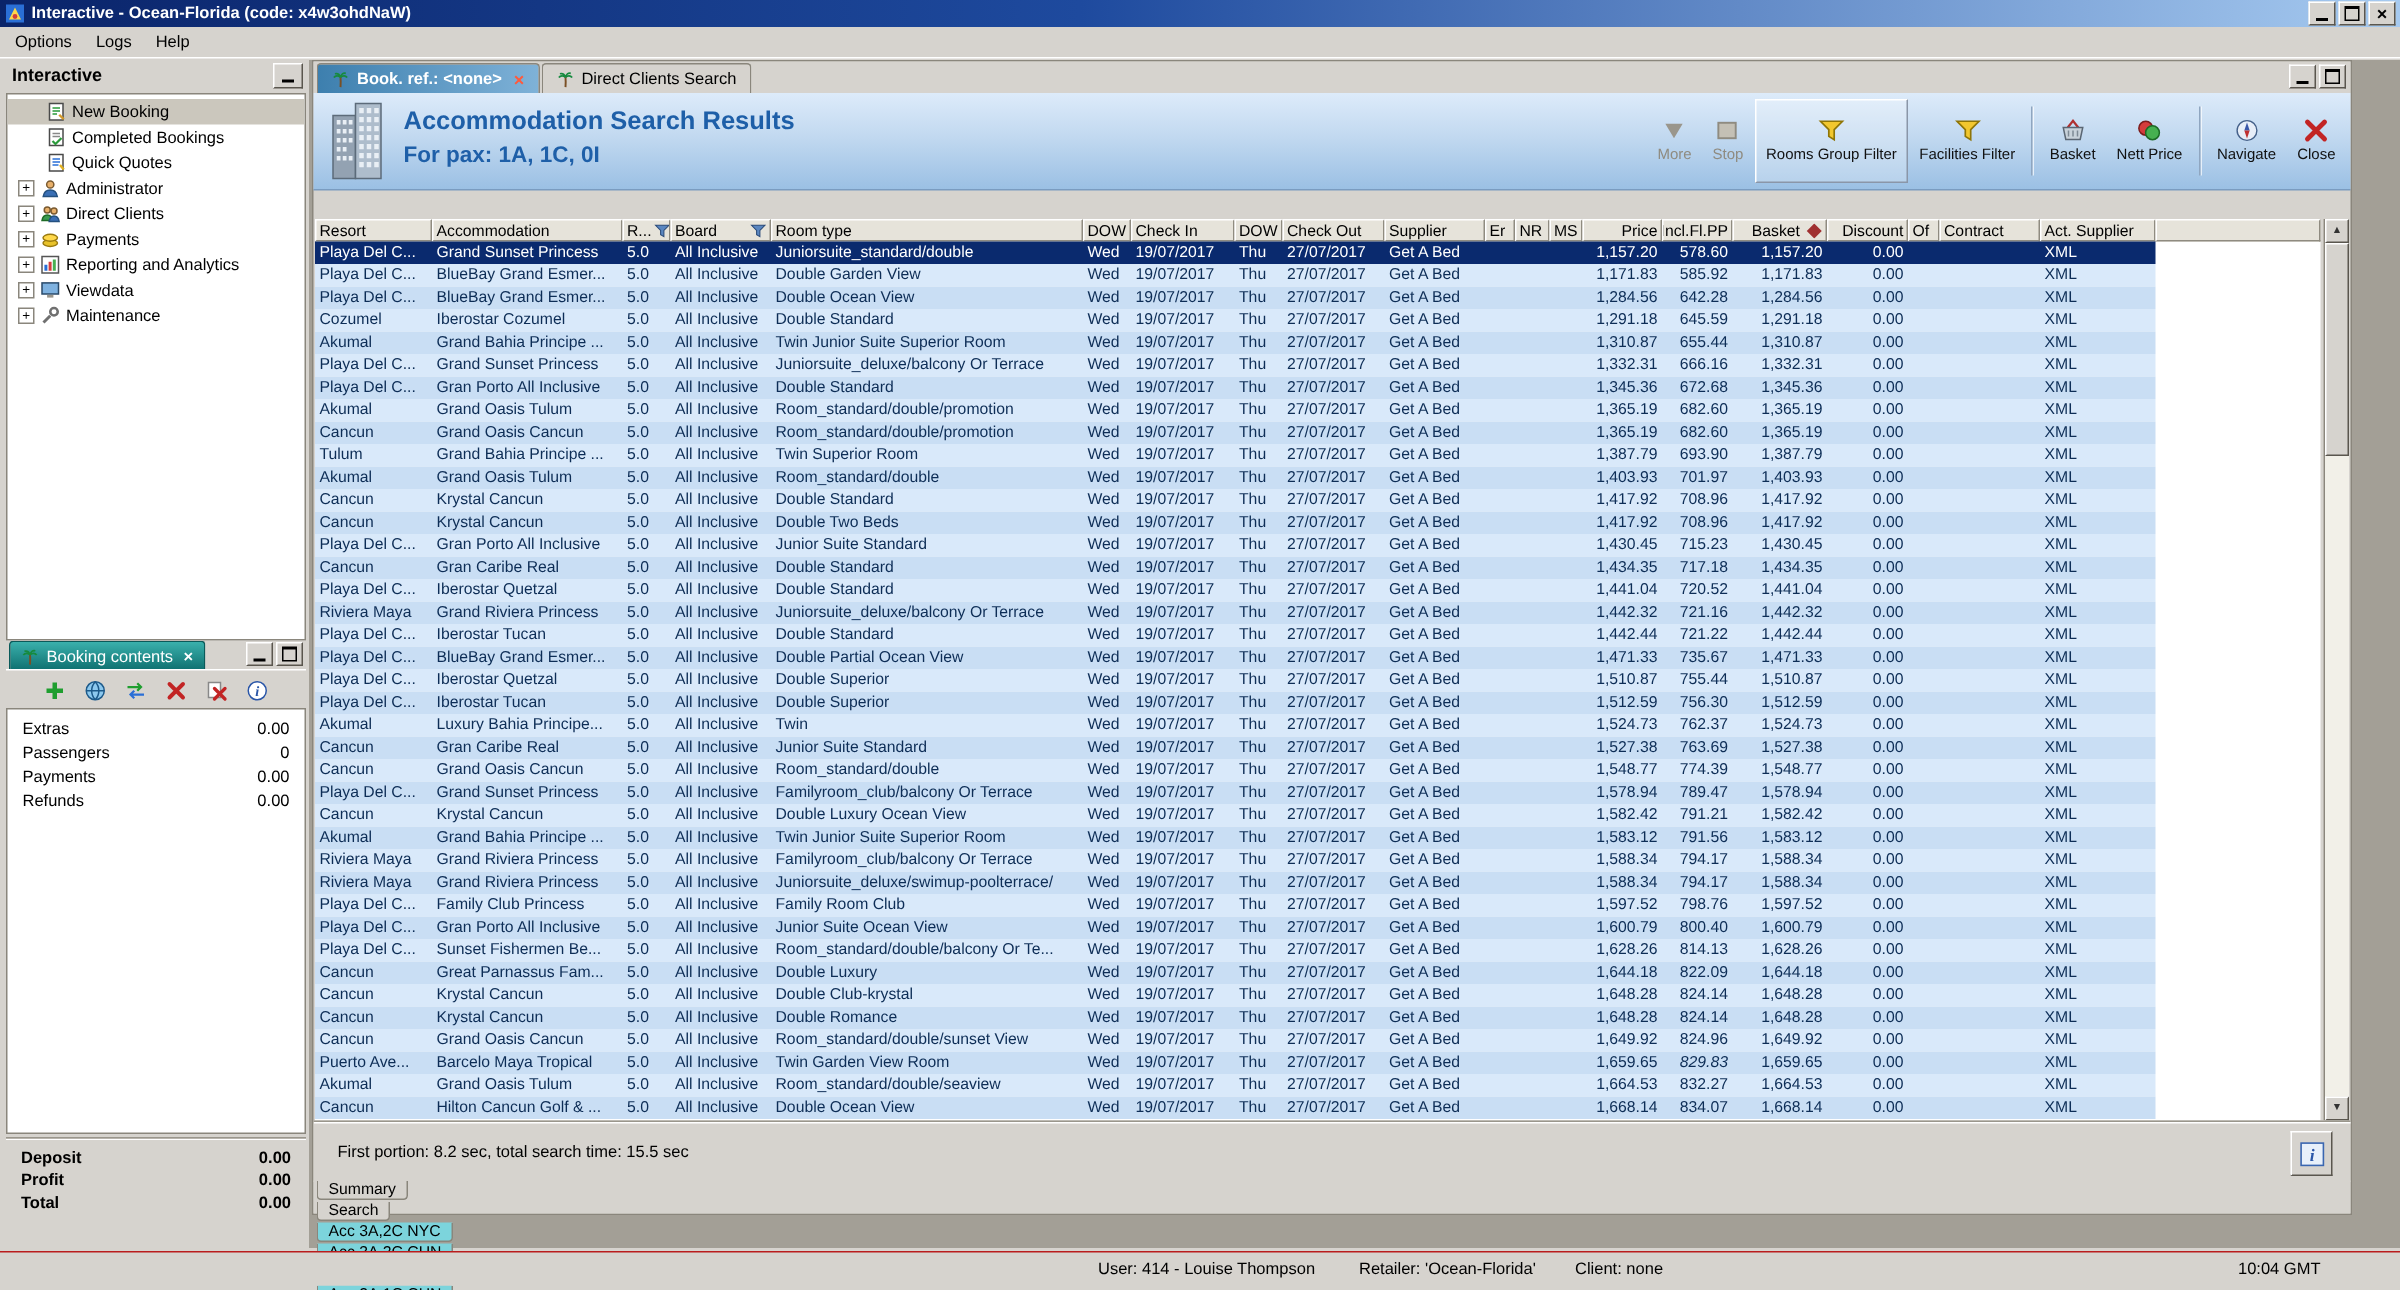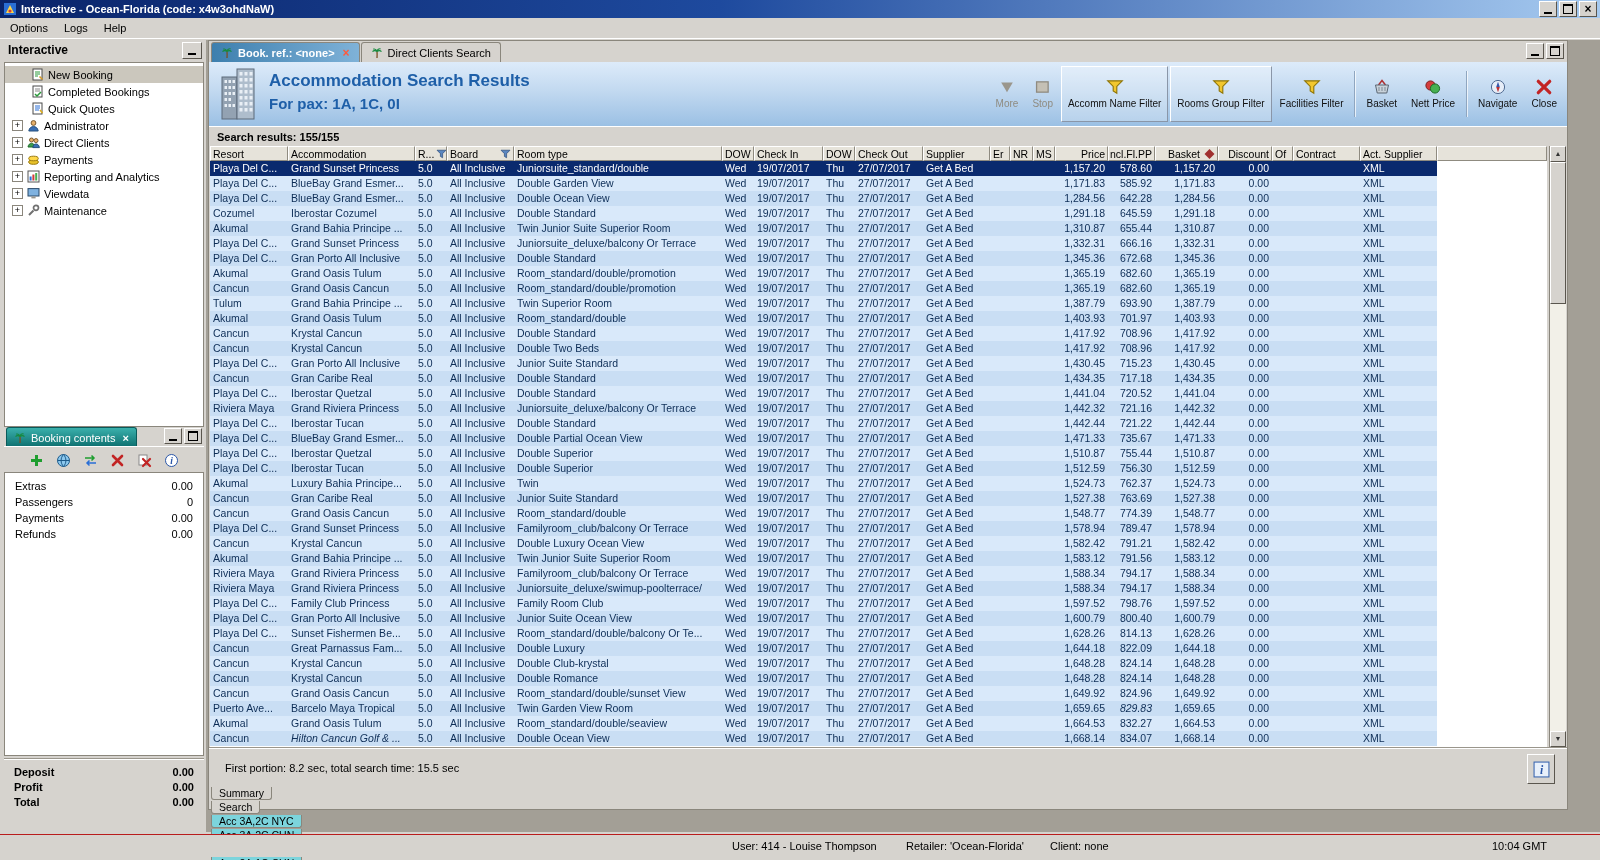--- a/index.html
+++ b/index.html
@@ -472,28 +472,20 @@
               </svg>
             </span>
             <div class="tlabel">Stop</div>
           </div>
           <div class="tb-btn boxed">
             <span class="icn">
               <svg viewBox="0 0 16 14">
                 <path d="M1.5 1.5h13L9.6 6.5v6L6.4 10.5v-4z" fill="#f2c72e" stroke="#8f7506"></path>
               </svg>
             </span>
-            <div class="tlabel">Accomm Name Filter</div>
-          </div>
-          <div class="tb-btn boxed">
-            <span class="icn">
-              <svg viewBox="0 0 16 14">
-                <path d="M1.5 1.5h13L9.6 6.5v6L6.4 10.5v-4z" fill="#f2c72e" stroke="#8f7506"></path>
-              </svg>
-            </span>
             <div class="tlabel">Rooms Group Filter</div>
           </div>
           <div class="tb-btn">
             <span class="icn">
               <svg viewBox="0 0 16 14">
                 <path d="M1.5 1.5h13L9.6 6.5v6L6.4 10.5v-4z" fill="#f2c72e" stroke="#8f7506"></path>
               </svg>
             </span>
             <div class="tlabel">Facilities Filter</div>
           </div>
@@ -532,23 +524,20 @@
             <span class="icn">
               <svg viewBox="0 0 15 14">
                 <path d="M2.5 2l10 10M12.5 2l-10 10" stroke="#c22424" stroke-width="2.8" stroke-linecap="round"></path>
               </svg>
             </span>
             <div class="tlabel">Close</div>
           </div>
         </div>
     </div>
 
-    <div id="resultsbar">
-      <span>Search results: 155/155</span>
-    </div>
 
     <div id="grid">
       <div id="grid-header">
           <div class="gh-cell" style="width: 78px;">
             <span>Resort</span>
           </div>
           <div class="gh-cell" style="width: 127px;">
             <span>Accommodation</span>
           </div>
           <div class="gh-cell" style="width: 32px;">
@@ -1454,21 +1443,21 @@
             <div class="g-cell num" style="width: 53px;">1,664.53</div>
             <div class="g-cell num" style="width: 47px;">832.27</div>
             <div class="g-cell num" style="width: 63px;">1,664.53</div>
             <div class="g-cell num" style="width: 54px;">0.00</div>
             <div class="g-cell" style="width: 21px;"></div>
             <div class="g-cell" style="width: 67px;"></div>
             <div class="g-cell" style="width: 77px;">XML</div>
           </div>
           <div class="g-row dk">
             <div class="g-cell" style="width: 78px;">Cancun</div>
-            <div class="g-cell" style="width: 127px; font-style: italic;">Hilton Cancun Golf &amp; ...</div>
+            <div class="g-cell" style="width: 127px;">Hilton Cancun Golf &amp; ...</div>
             <div class="g-cell" style="width: 32px;">5.0</div>
             <div class="g-cell" style="width: 67px;">All Inclusive</div>
             <div class="g-cell" style="width: 208px;">Double Ocean View</div>
             <div class="g-cell" style="width: 32px;">Wed</div>
             <div class="g-cell" style="width: 69px;">19/07/2017</div>
             <div class="g-cell" style="width: 32px;">Thu</div>
             <div class="g-cell" style="width: 68px;">27/07/2017</div>
             <div class="g-cell" style="width: 67px;">Get A Bed</div>
             <div class="g-cell" style="width: 20px;"></div>
             <div class="g-cell" style="width: 23px;"></div>

